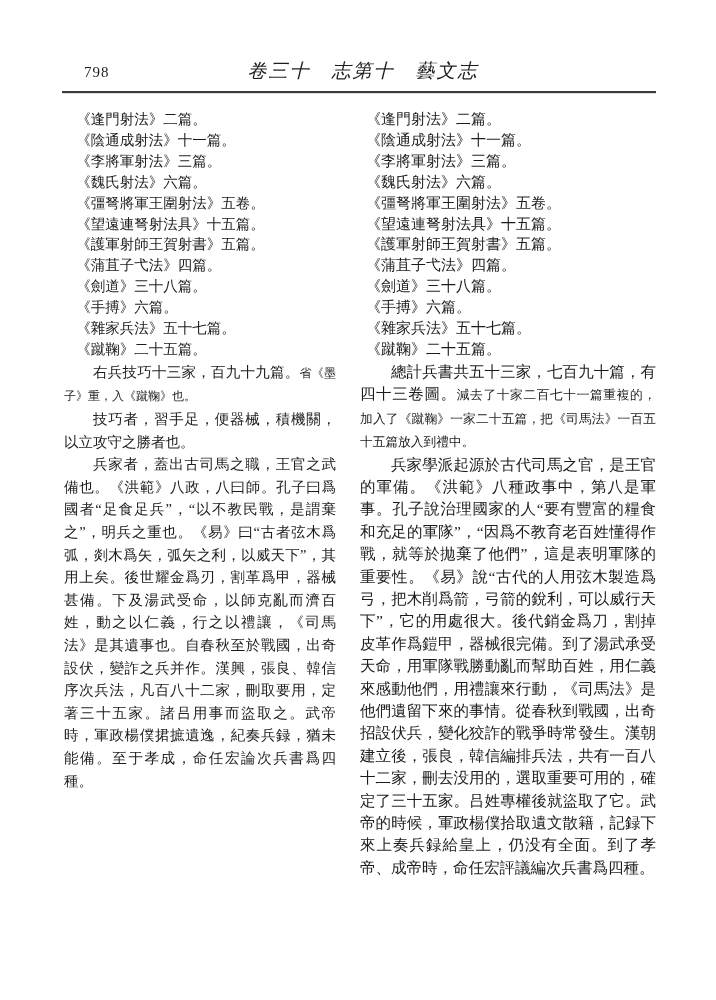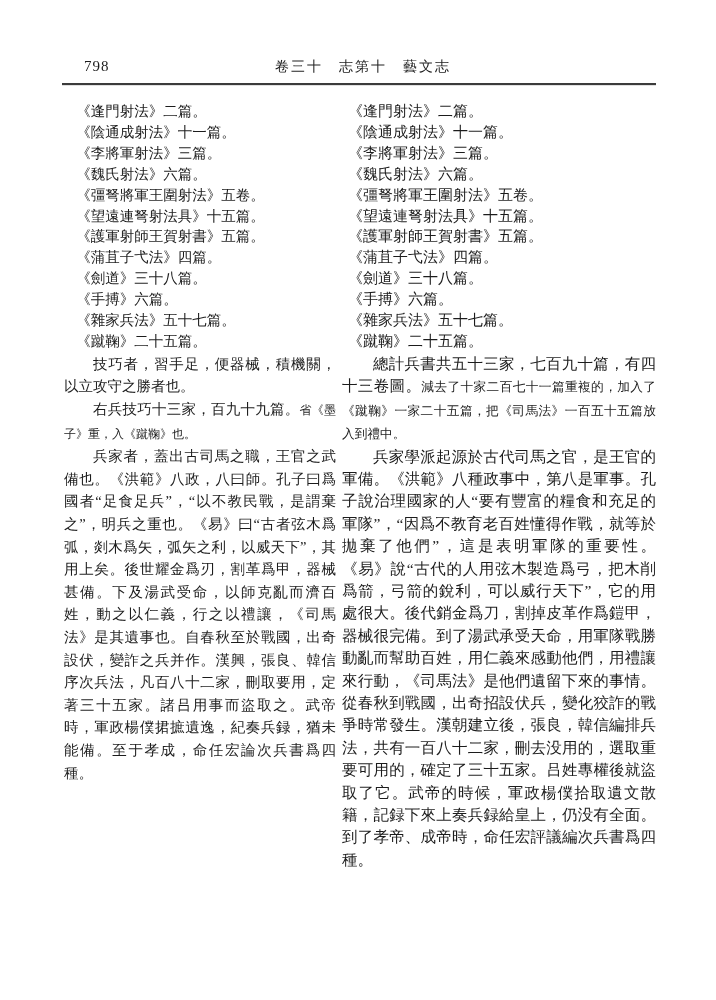--- a/index.html
+++ b/index.html
@@ -16,35 +16,36 @@
   }
   
   .page-header {
     display: grid;
     grid-template-columns: 1fr auto 1fr;
     align-items: baseline;
     padding: 0 2px 0 22px;
   }
   .page-number { font-size: 15px; letter-spacing: 1px; justify-self: start; }
   .header-title {
-    font-size: 14px;
+    font-size: 19px;
+    font-style: italic;
     letter-spacing: 2px;
     justify-self: center;
     transform: translateX(-6px);
   }
   .header-rule {
     height: 2px;
     background: #3b3b3b;
     margin-top: 7px;
     box-shadow: 0 1px 0 rgba(0,0,0,.12);
   }
   
   .columns {
     display: flex;
-    gap: 6px;
+    gap: 24px;
     margin-top: 16px;
     padding-left: 2px;
   }
   .col { text-align: justify; }
   .col-left  { width: 272px; flex: 0 0 272px; font-size: 14.5px; line-height: 20.9px; }
   .col-right { flex: 1; font-size: 15.5px; line-height: 22.4px; }
   .col-right .book-list { line-height: 20.9px; font-size: 15px; }
   
   .book-item { padding-left: 0.85em; white-space: nowrap; }
   .col-right .book-item { padding-left: 0.4em; }
@@ -83,22 +84,22 @@
           <div class="book-item">《彊弩將軍王圍射法》五卷。</div>
           <div class="book-item">《望遠連弩射法具》十五篇。</div>
           <div class="book-item">《護軍射師王賀射書》五篇。</div>
           <div class="book-item">《蒲苴子弋法》四篇。</div>
           <div class="book-item">《劍道》三十八篇。</div>
           <div class="book-item">《手搏》六篇。</div>
           <div class="book-item">《雜家兵法》五十七篇。</div>
           <div class="book-item">《蹴鞠》二十五篇。</div>
         </div>
       <div class="paragraphs">
+          <p class="para"><span class="">右兵技巧十三家，百九十九篇。</span><span class="run-small">省《墨子》重，入《蹴鞠》也。</span></p>
           <p class="para"><span class="">技巧者，習手足，便器械，積機關，以立攻守之勝者也。</span></p>
-          <p class="para"><span class="">右兵技巧十三家，百九十九篇。</span><span class="run-small">省《墨子》重，入《蹴鞠》也。</span></p>
           <p class="para"><span class="">兵家者，蓋出古司馬之職，王官之武備也。《洪範》八政，八曰師。</span><span class="run-u ">孔子</span><span class="">曰爲國者“足食足兵”，“以不教民戰，是謂棄之”，明兵之重也。《易》曰“古者弦木爲弧，剡木爲矢，弧矢之利，以威天下”，其用上矣。後世耀金爲刃，割革爲甲，器械甚備。下及</span><span class="run-u ">湯</span><span class="run-u ">武</span><span class="">受命，以師克亂而濟百姓，動之以仁義，行之以禮讓，《司馬法》是其遺事也。自</span><span class="run-u ">春秋</span><span class="">至於</span><span class="run-u ">戰國</span><span class="">，出奇設伏，變詐之兵并作。</span><span class="run-u ">漢</span><span class="">興，</span><span class="run-u ">張良</span><span class="">、</span><span class="run-u ">韓信</span><span class="">序次兵法，凡百八十二家，刪取要用，定著三十五家。諸</span><span class="run-u ">吕</span><span class="">用事而盜取之。</span><span class="run-u ">武帝</span><span class="">時，軍政</span><span class="run-u ">楊僕</span><span class="">捃摭遺逸，紀奏兵録，猶未能備。至于</span><span class="run-u ">孝成</span><span class="">，命</span><span class="run-u ">任宏</span><span class="">論次兵書爲四種。</span></p>
         </div>
     </section>
 
     <section class="col col-right">
       <div class="book-list">
           <div class="book-item">《逢門射法》二篇。</div>
           <div class="book-item">《陰通成射法》十一篇。</div>
           <div class="book-item">《李將軍射法》三篇。</div>
           <div class="book-item">《魏氏射法》六篇。</div>

